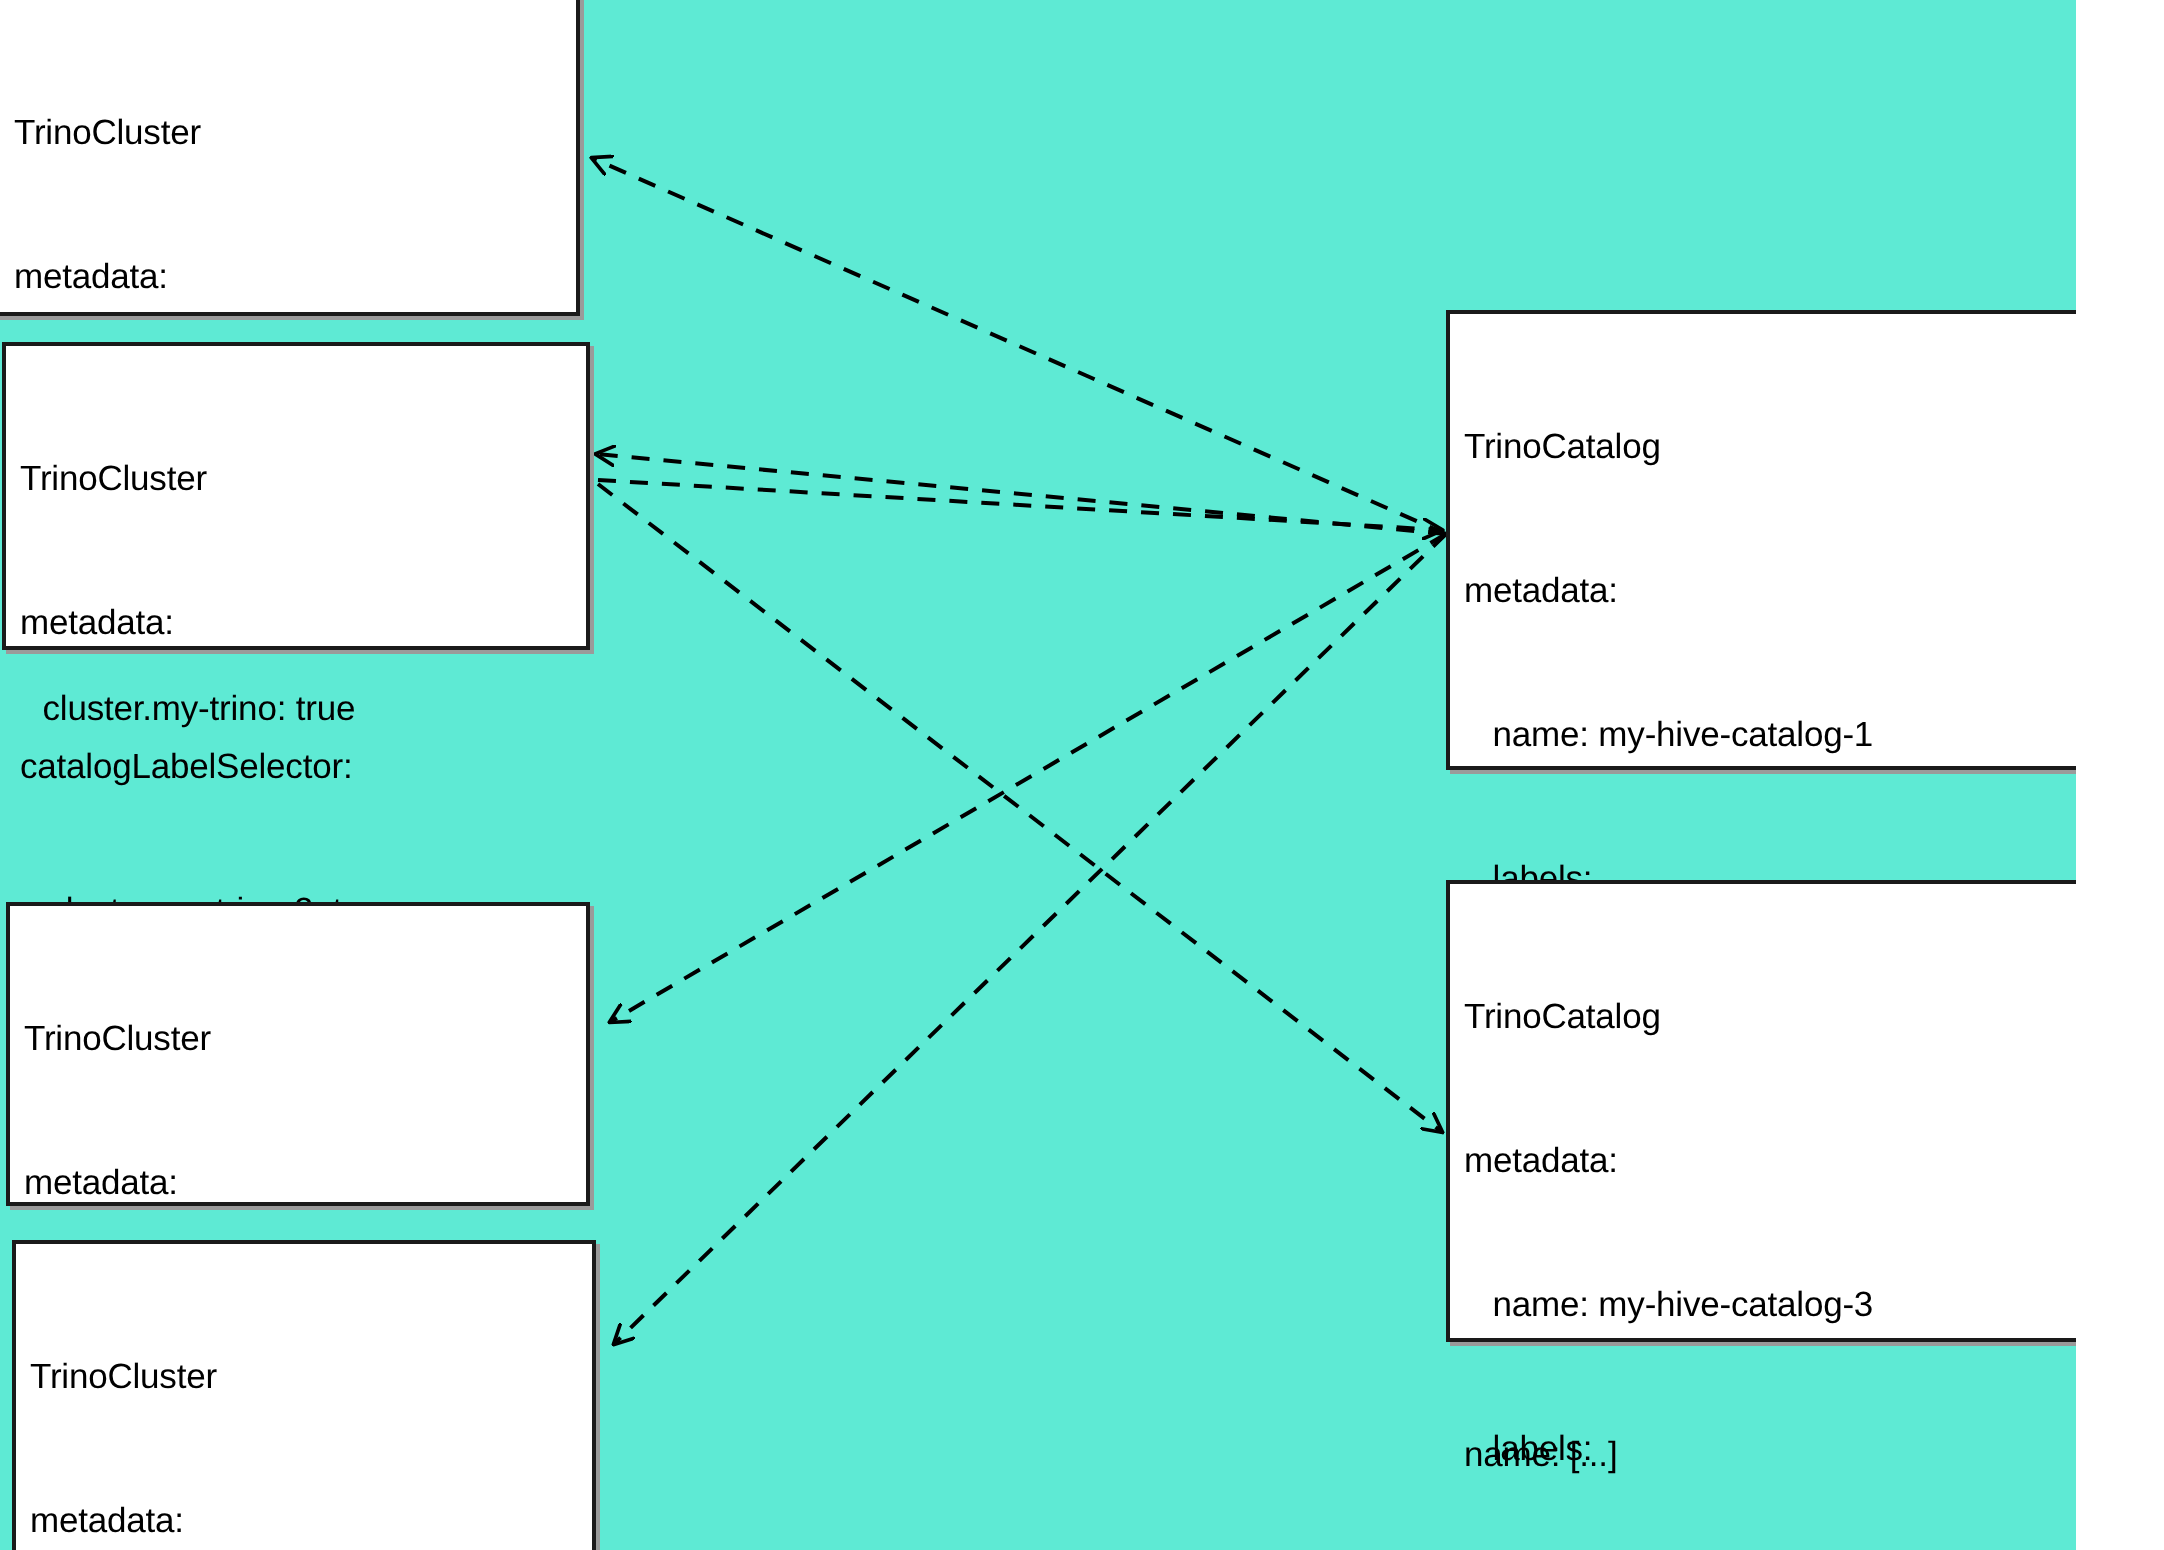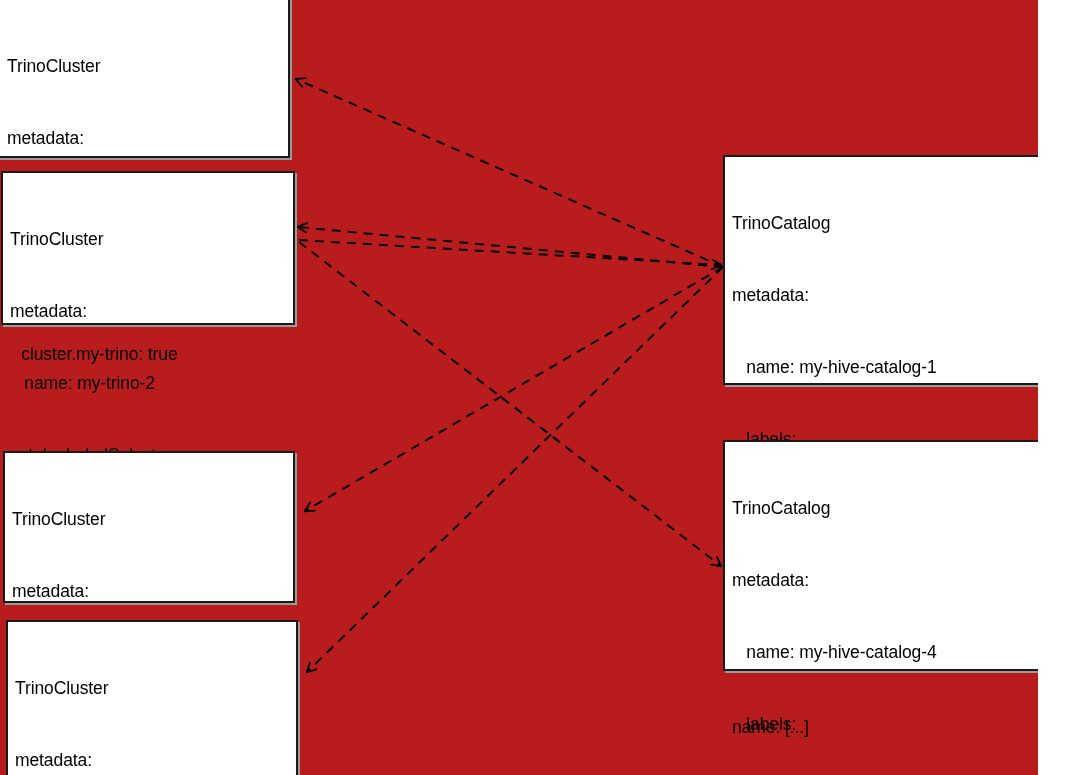--- a/index.html
+++ b/index.html
@@ -4,21 +4,21 @@
 <style>
   html, body {
     margin: 0;
     padding: 0;
     background: #ffffff;
   }
   #canvas {
     position: relative;
     width: 1038px;
     height: 775px;
-    background: #b91c1c;
+    background: #5eead4;
     overflow: hidden;
     font-family: "Liberation Sans", sans-serif;
   }
   #edges {
     position: absolute;
     left: 0;
     top: 0;
     width: 1082px;
     height: 775px;
     pointer-events: none;
@@ -79,21 +79,20 @@
       <span class="line">   name: my-trino</span>
       <span class="line">catalogLabelSelector:</span>
       <span class="line">   cluster.my-trino: true</span>
     </div>
   </div>
 
   <div class="node" style="left:1px; top:171px; width:294px; height:154px;">
     <div class="node-body">
       <span class="line">TrinoCluster</span>
       <span class="line">metadata:</span>
-      <span class="line">   name: my-trino-2</span>
       <span class="line">catalogLabelSelector:</span>
       <span class="line">   cluster.my-trino-2: true</span>
     </div>
   </div>
 
   <div class="node" style="left:3px; top:451px; width:292px; height:152px;">
     <div class="node-body">
       <span class="line">TrinoCluster</span>
       <span class="line">metadata:</span>
       <span class="line">   name: my-trino-blue</span>
@@ -122,20 +121,20 @@
       <span class="line">      cluster.my-trino-2: true</span>
       <span class="line">      env.dev: true</span>
       <span class="line">name: [...]</span>
     </div>
   </div>
 
   <div class="node" style="left:723px; top:440px; width:352px; height:231px;">
     <div class="node-body">
       <span class="line">TrinoCatalog</span>
       <span class="line">metadata:</span>
-      <span class="line">   name: my-hive-catalog-4</span>
+      <span class="line">   name: my-hive-catalog-3</span>
       <span class="line">   labels:</span>
       
       
     </div>
   </div>
 
 </div>
 
 </body></html>

